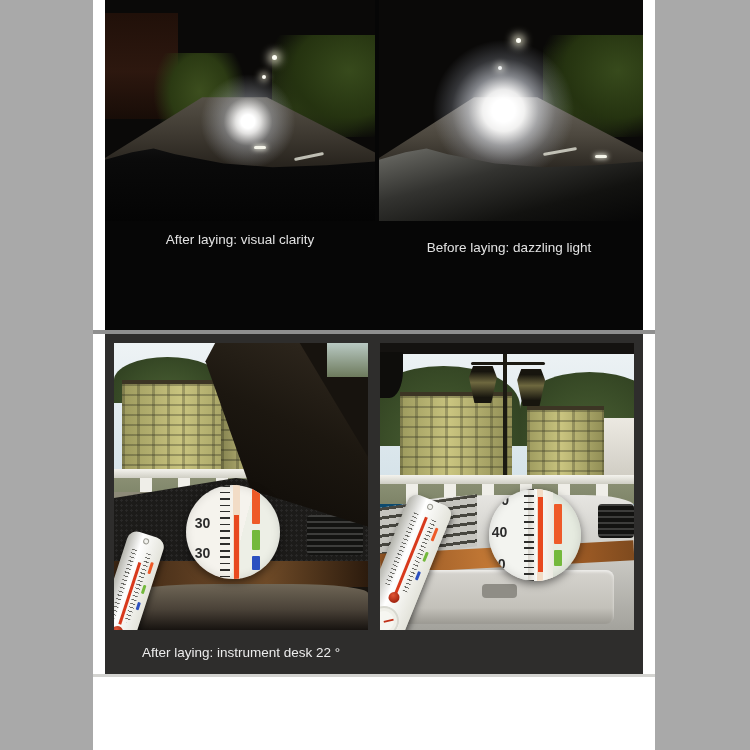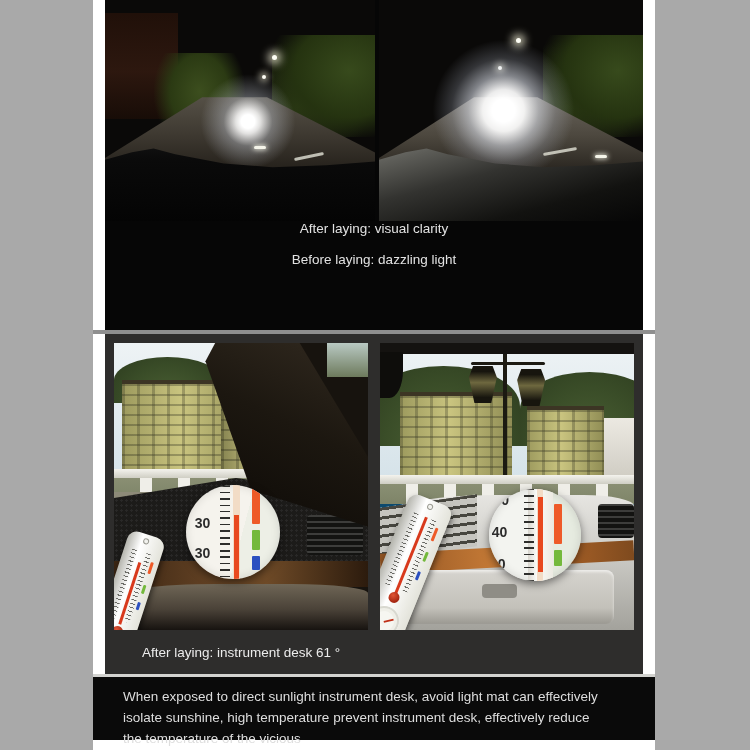--- a/index.html
+++ b/index.html
@@ -7,21 +7,21 @@
   body { background:#a9a9a9; font-family:"Liberation Sans", sans-serif; position:relative; overflow:hidden; }
 
   .card { position:absolute; left:93px; top:0; width:562px; height:750px; background:#ffffff; padding:0 12px; }
 
   
   .night { height:330px; background:#060606; }
   .night-title { height:73px; display:flex; align-items:center; justify-content:center;
     color:#ececec; font-size:13.5px; text-align:center; padding:6px 18px 0 18px; letter-spacing:.2px; }
   .photorow { display:flex; gap:4px; height:221px; }
   .np-left { width:270px; } .np-right { width:264px; }
-  .night-caps { height:36px; display:flex; align-items:center; color:#e2e2e2; font-size:13.5px;flex-direction:column; }
+  .night-caps { height:36px; display:flex; align-items:center; color:#e2e2e2; font-size:13.5px; }
   .night-caps .cap-l { width:270px; text-align:center; }
   .night-caps .cap-r { width:268px; text-align:center;margin-top:16px; }
 
   .divider1 { height:4px; background:#8f8f8f; margin:0 -12px; }
   .day { height:340px; background:#2e2d2c; padding:9px 9px 0 9px; }
   .dayrow { display:flex; gap:12px; height:287px; }
   .dp { width:254px; }
   .day-caps { height:44px; display:flex; align-items:center; color:#ececec; font-size:13.5px; }
   .day-caps .cap-l { width:254px; text-align:center; }
   .day-caps .cap-r { width:266px; text-align:center; }
@@ -265,23 +265,20 @@
             <div class="abs m-tube" style="left:52%; width:6px;"></div>
             <div class="abs m-merc" style="left:53%; width:5px; top:8%; height:82%;"></div>
             <div class="abs m-bar" style="left:71%; top:16%; width:8%; height:44%; background:#ee5a28;"></div>
             <div class="abs m-bar" style="left:71%; top:66%; width:8%; height:17%; background:#74b93c;"></div>
           </div>
         </div>
       </div>
     </div>
 
     <div class="day-caps">
-      <div class="cap-l"><span class="cap-text">After laying: instrument desk 61 °</span></div>
+      <div class="cap-l"><span class="cap-text">After laying: instrument desk 22 °</span></div>
     </div>
   </section>
 
   <div class="divider2"></div>
 
-  <section class="footer">
-    <p>When exposed to direct sunlight instrument desk, avoid light mat can effectively isolate sunshine, high temperature prevent instrument desk, effectively reduce the temperature of the vicious</p>
-  </section>
 
 </div>
 
 </body></html>

